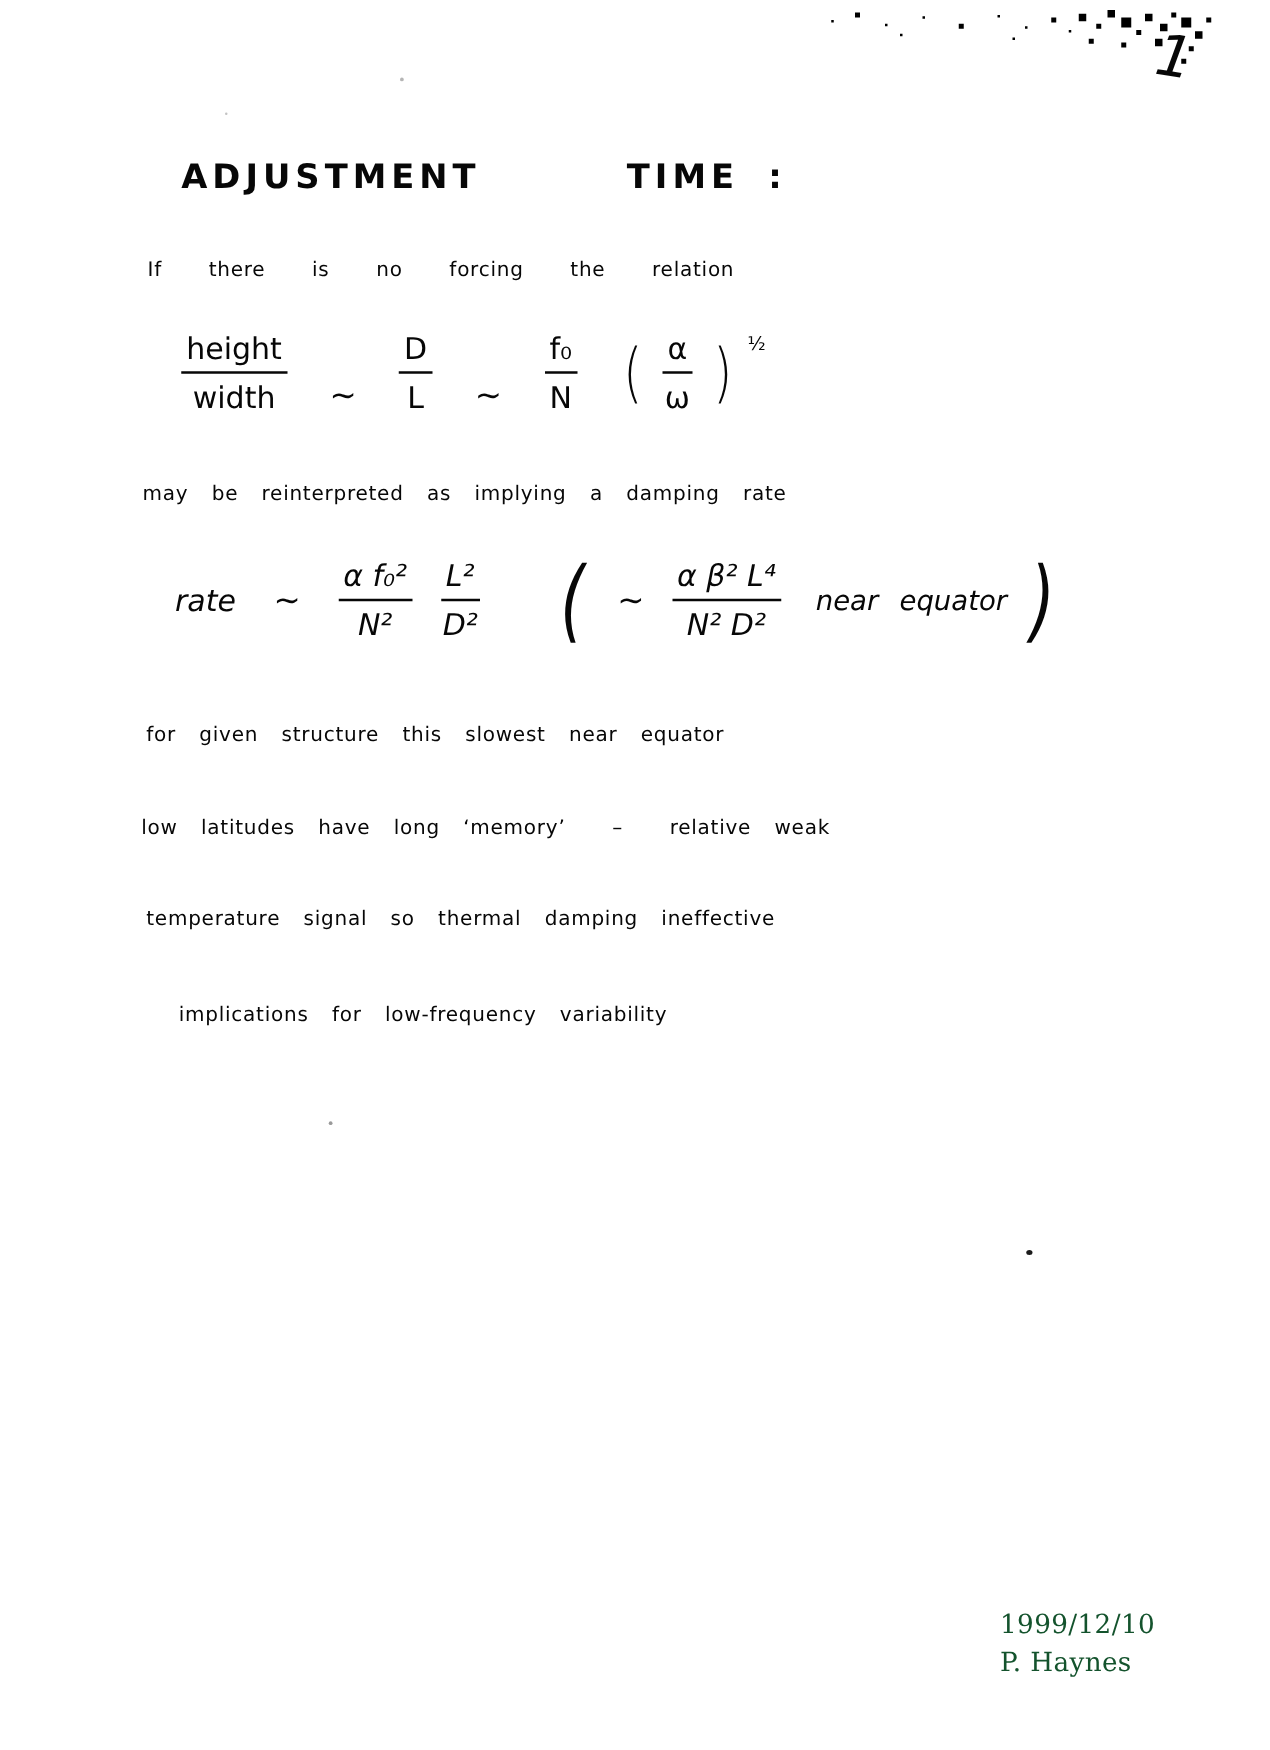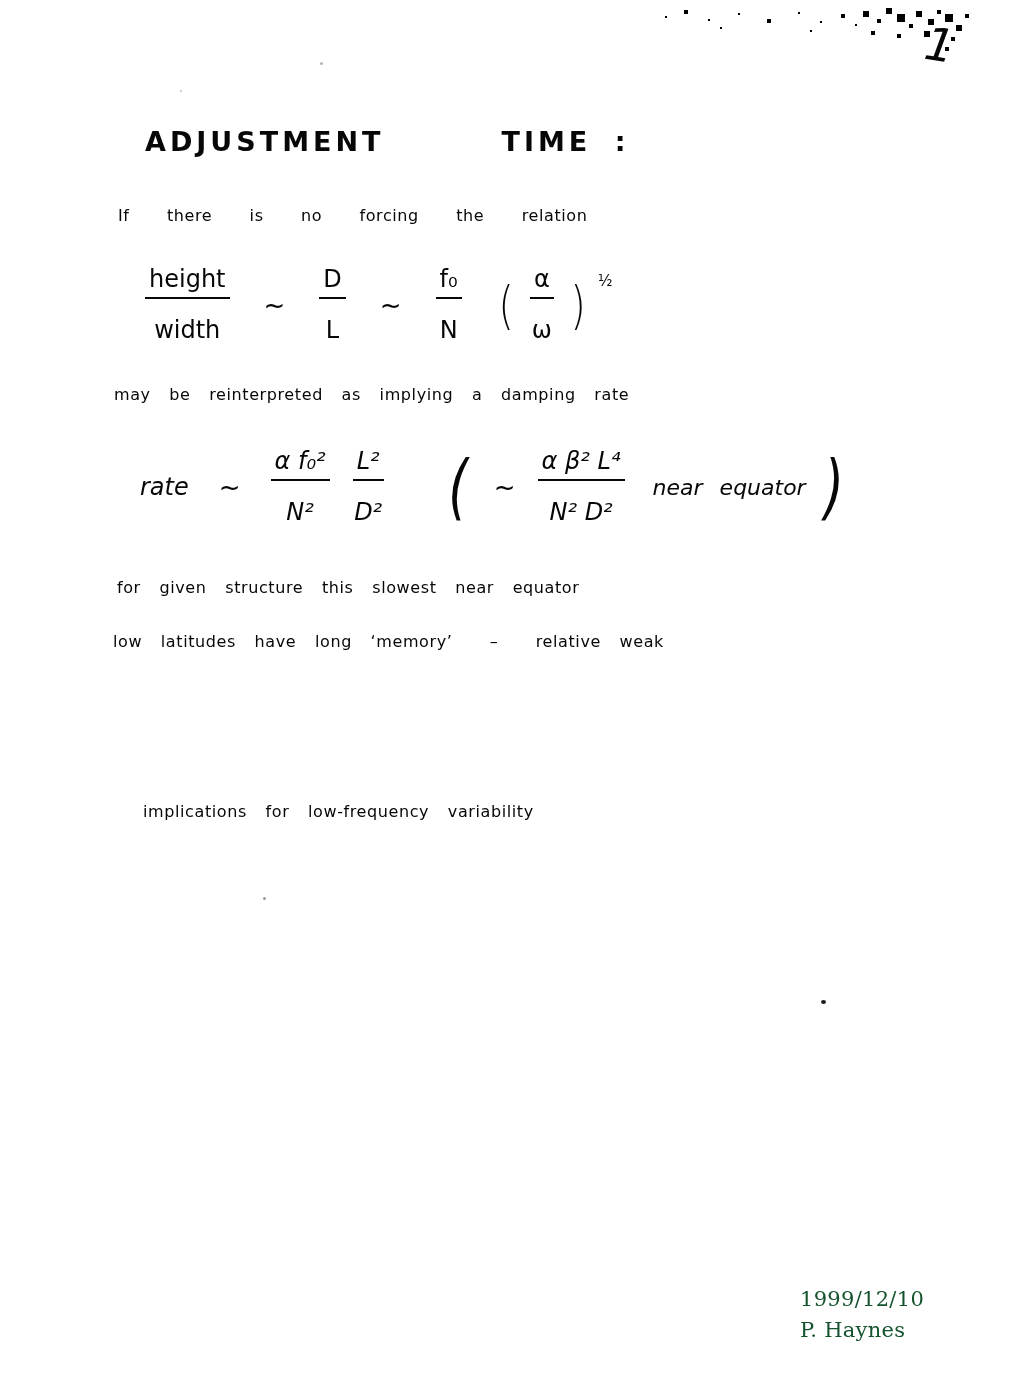--- a/index.html
+++ b/index.html
@@ -35,21 +35,21 @@
     color: #070707;
   }
   .frac {
     display: inline-flex;
     flex-direction: column;
     align-items: center;
     line-height: 1.15;
     text-align: center;
   }
   .frac .num { border-bottom: 2.5px solid #070707; padding: 0 4px 3px; }
-  .frac .den { padding-top: 18px; }
+  .frac .den { padding-top: 6px; }
   .tilde { font-size: 26px; }
   .fracpair { display: inline-flex; gap: 23px; align-items: center; }
   .paren-group { display: inline-flex; align-items: center; gap: 14px; }
   .mid-paren { font-size: 52px; font-weight: 300; line-height: 0.85; transform: scaleX(0.75); }
   .big-paren { font-size: 72px; font-weight: 300; line-height: 0.8; transform: scaleX(0.7); }
   .exp {
     font-size: 15px;
     display: inline-block;
     transform: translateY(-24px);
     margin-left: -4px;
@@ -96,21 +96,21 @@
 <div class="page">
 
   <div class="scan-noise"></div>
 
   <div class="page-number">1</div>
 
   <div class="hw title" style="left:145px; top:126px;">ADJUSTMENT     TIME :</div>
 
   <div class="hw" style="left:118px; top:206px;">If  there  is  no  forcing  the  relation</div>
 
-  <div class="formula" style="left:145px; top:266px; gap:34px;">
+  <div class="formula" style="left:145px; top:266px; gap:34px;align-items:flex-end;">
     <span class="frac">
       <span class="num">height</span>
       <span class="den">width</span>
     </span>
     <span class="tilde">~</span>
     <span class="frac">
       <span class="num">D</span>
       <span class="den">L</span>
     </span>
     <span class="tilde">~</span>
@@ -151,22 +151,23 @@
         <span class="num">α β² L⁴</span>
         <span class="den">N² D²</span>
       </span>
       <span class="note" style="margin-left:14px;">near equator</span>
       <span class="big-paren">)</span>
     </span>
   </div>
 
   <div class="hw" style="left:117px; top:578px;">for given structure this slowest near equator</div>
 
-  <div class="hw" style="left:113px; top:632px;">low latitudes have long ‘memory’  –  relative weak</div>
+  <div class="hw" style="left:113px; top:652px;">low latitudes have long ‘memory’  –  relative weak</div>
 
+  <div class="hw" style="left:117px; top:725px;">temperature signal so thermal damping ineffective</div>
 
   <div class="hw" style="left:143px; top:802px;text-align:center;">implications for low-frequency variability</div>
 
   <div class="speck" style="left:320px; top:62px; width:3px; height:3px; background:#b5b5b5;"></div>
   <div class="speck" style="left:180px; top:90px; width:2px; height:2px; background:#c2c2c2;"></div>
   <div class="speck" style="left:263px; top:897px; width:3px; height:3px; background:#9a9a9a;"></div>
   <div class="speck" style="left:821px; top:1000px; width:5px; height:4px; background:#1b1b1b;"></div>
 
   <div class="footer-line" style="left:800px; top:1287px;">1999/12/10</div>
   <div class="footer-line" style="left:800px; top:1318px;">P. Haynes</div>

